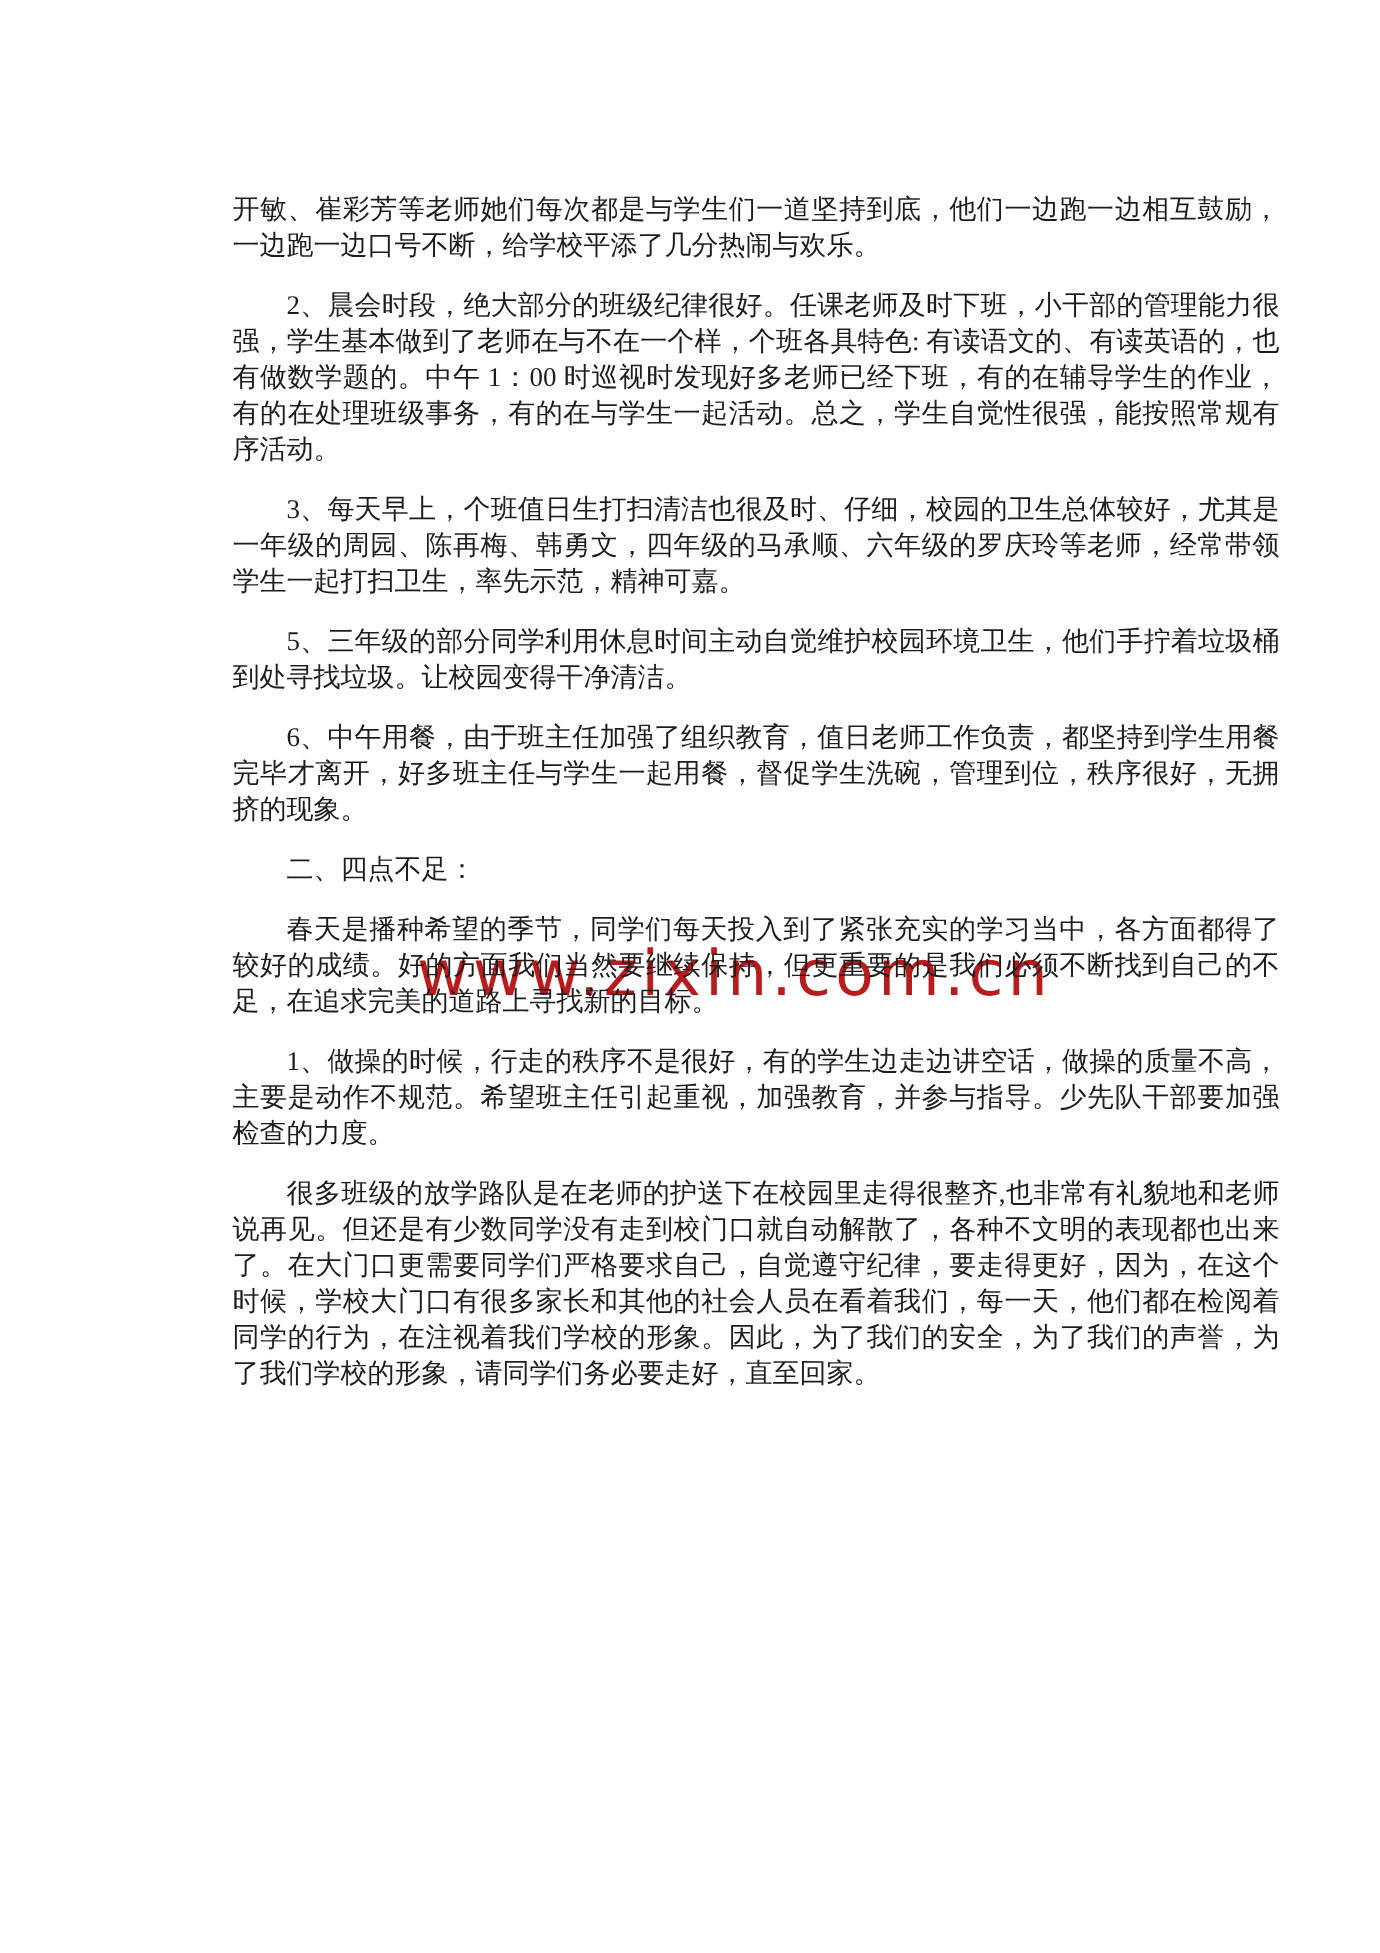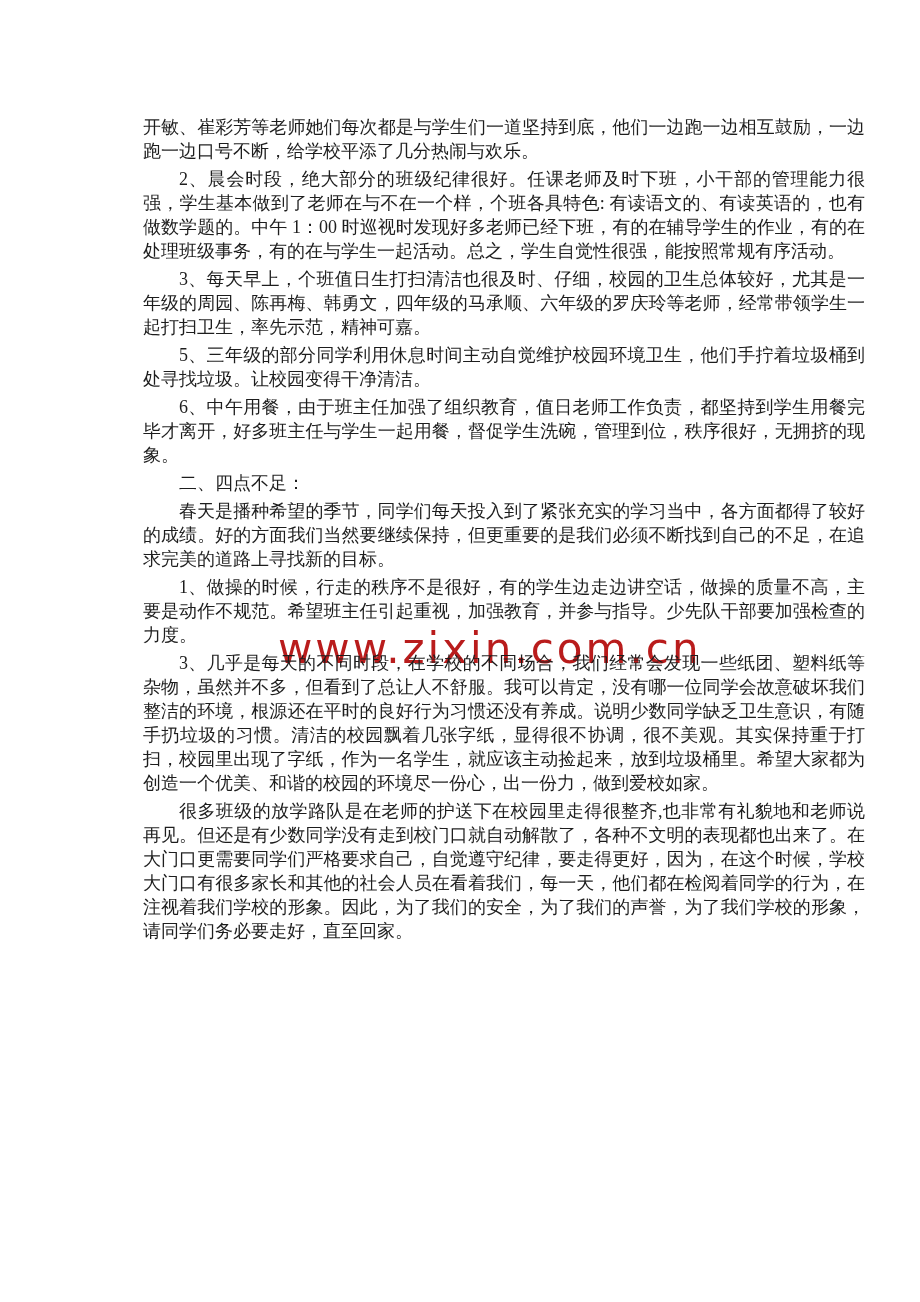--- a/index.html
+++ b/index.html
@@ -32,21 +32,21 @@
     left: 139px;
     top: 111px;
     width: 730px;
     z-index: 1;
     font-size: 18px;
     line-height: 24px;
     color: #1d1d1d;
     text-align: justify;
   }
   .text-block p {
-    margin: 4px;
+    margin: 16px;
     padding: 0;
   }
   .text-block p.indent {
     text-indent: 2em;
   }
 </style>
 </head>
 <body>
 
 <div class="page">
@@ -55,17 +55,16 @@
 
   <div class="text-block">
     <p>开敏、崔彩芳等老师她们每次都是与学生们一道坚持到底，他们一边跑一边相互鼓励，一边跑一边口号不断，给学校平添了几分热闹与欢乐。</p>
     <p class="indent">2、晨会时段，绝大部分的班级纪律很好。任课老师及时下班，小干部的管理能力很强，学生基本做到了老师在与不在一个样，个班各具特色: 有读语文的、有读英语的，也有做数学题的。中午 1：00 时巡视时发现好多老师已经下班，有的在辅导学生的作业，有的在处理班级事务，有的在与学生一起活动。总之，学生自觉性很强，能按照常规有序活动。</p>
     <p class="indent">3、每天早上，个班值日生打扫清洁也很及时、仔细，校园的卫生总体较好，尤其是一年级的周园、陈再梅、韩勇文，四年级的马承顺、六年级的罗庆玲等老师，经常带领学生一起打扫卫生，率先示范，精神可嘉。</p>
     <p class="indent">5、三年级的部分同学利用休息时间主动自觉维护校园环境卫生，他们手拧着垃圾桶到处寻找垃圾。让校园变得干净清洁。</p>
     <p class="indent">6、中午用餐，由于班主任加强了组织教育，值日老师工作负责，都坚持到学生用餐完毕才离开，好多班主任与学生一起用餐，督促学生洗碗，管理到位，秩序很好，无拥挤的现象。</p>
     <p class="indent">二、四点不足：</p>
     <p class="indent">春天是播种希望的季节，同学们每天投入到了紧张充实的学习当中，各方面都得了较好的成绩。好的方面我们当然要继续保持，但更重要的是我们必须不断找到自己的不足，在追求完美的道路上寻找新的目标。</p>
     <p class="indent">1、做操的时候，行走的秩序不是很好，有的学生边走边讲空话，做操的质量不高，主要是动作不规范。希望班主任引起重视，加强教育，并参与指导。少先队干部要加强检查的力度。</p>
-    <p class="indent">3、几乎是每天的不同时段，在学校的不同场合，我们经常会发现一些纸团、塑料纸等杂物，虽然并不多，但看到了总让人不舒服。我可以肯定，没有哪一位同学会故意破坏我们整洁的环境，根源还在平时的良好行为习惯还没有养成。说明少数同学缺乏卫生意识，有随手扔垃圾的习惯。清洁的校园飘着几张字纸，显得很不协调，很不美观。其实保持重于打扫，校园里出现了字纸，作为一名学生，就应该主动捡起来，放到垃圾桶里。希望大家都为创造一个优美、和谐的校园的环境尽一份心，出一份力，做到爱校如家。</p>
     <p class="indent">很多班级的放学路队是在老师的护送下在校园里走得很整齐,也非常有礼貌地和老师说再见。但还是有少数同学没有走到校门口就自动解散了，各种不文明的表现都也出来了。在大门口更需要同学们严格要求自己，自觉遵守纪律，要走得更好，因为，在这个时候，学校大门口有很多家长和其他的社会人员在看着我们，每一天，他们都在检阅着同学的行为，在注视着我们学校的形象。因此，为了我们的安全，为了我们的声誉，为了我们学校的形象，请同学们务必要走好，直至回家。</p>
   </div>
 
 </div>
 
 </body></html>

